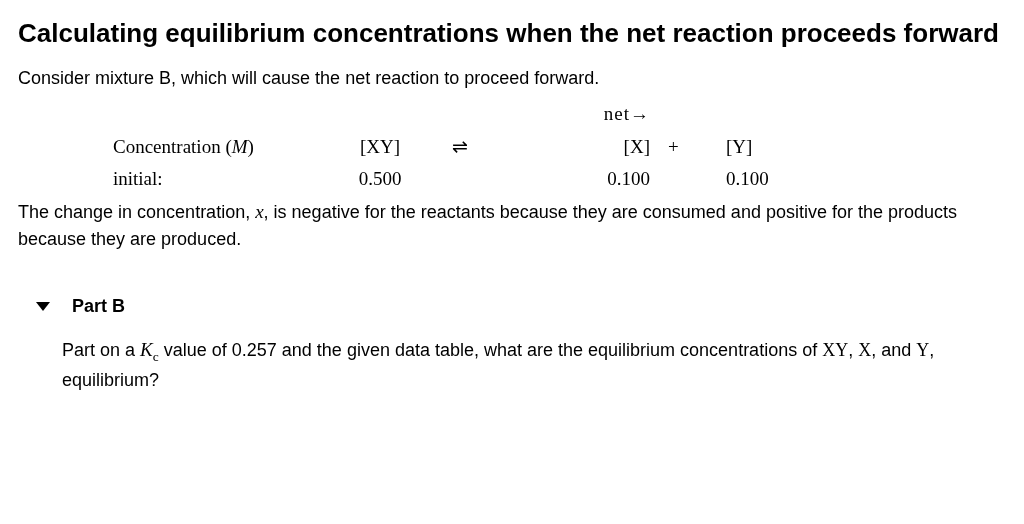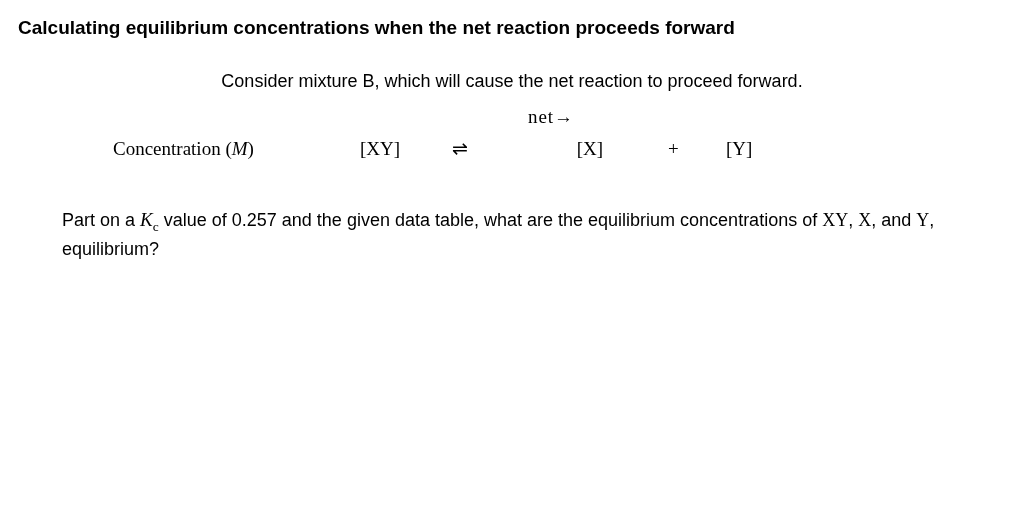--- a/index.html
+++ b/index.html
@@ -11,44 +11,43 @@
     font-size: 18px;
     line-height: 1.5;
   }
   .container {
     width: 1024px;
     padding: 14px 18px;
     box-sizing: border-box;
   }
   .heading {
     font-weight: bold;
-    font-size: 19px;
-    margin-bottom: 25px;
+    font-size: 26px;
+    margin-bottom: 12px;
   }
   .intro {
     margin-bottom: 6px;
-    text-align: center;
   }
   .math {
     font-family: Georgia, 'Times New Roman', serif;
     font-size: 19px;
   }
   .ice-table {
     margin-left: 95px;
     border-collapse: collapse;
   }
   .ice-table td {
     padding: 2px 18px 2px 0;
     vertical-align: baseline;
     white-space: nowrap;
   }
   .col-lbl { width: 195px; }
   .col-xy  { width: 108px; text-align:center; }
   .col-eq  { width: 60px;  text-align:left; }
-  .col-x   { width: 120px; text-align:center; }
+  .col-x   { width: 120px; text-align:right; }
   .col-plus{ width: 40px;  text-align:left; }
   .col-y   { width: 100px; text-align:left; }
   .explain {
     margin-top: 2px;
   }
   .sep {
     height: 40px;
   }
   .part-b-row {
     display: flex;
@@ -102,24 +101,39 @@
       <td class="col-y"></td>
     </tr>
     <tr>
       <td class="col-lbl"><span class="rm">Concentration (</span><i>M</i><span class="rm">)</span></td>
       <td class="col-xy rm">[XY]</td>
       <td class="col-eq rm">⇌</td>
       <td class="col-x rm">[X]</td>
       <td class="col-plus rm">+</td>
       <td class="col-y rm">[Y]</td>
     </tr>
+    <tr>
+      <td class="col-lbl rm">initial:</td>
+      <td class="col-xy rm">0.500</td>
+      <td class="col-eq"></td>
+      <td class="col-x rm">0.100</td>
+      <td class="col-plus"></td>
+      <td class="col-y rm">0.100</td>
+    </tr>
   </tbody>
     </table>
 
+  <div class="explain">
+    <span>The change in concentration, </span><i class="math">x</i><span>, is negative for the reactants because they are consumed and positive for the products because they are produced.</span>
+  </div>
 
   <div class="sep"></div>
 
+  <div class="part-b-row">
+    <span class="disclosure"></span>
+    <span class="part-b-label">Part B</span>
+  </div>
 
   <div class="question">
     <span>Part on a </span><i class="math">K</i><span class="sub rm">c</span><span> value of 0.257 and the given data table, what are the equilibrium concentrations of </span><span class="rm">XY</span><span>, </span><span class="rm">X</span><span>, and </span><span class="rm">Y</span><span>, equilibrium?</span>
   </div>
 
 </div>
 
 </body></html>

